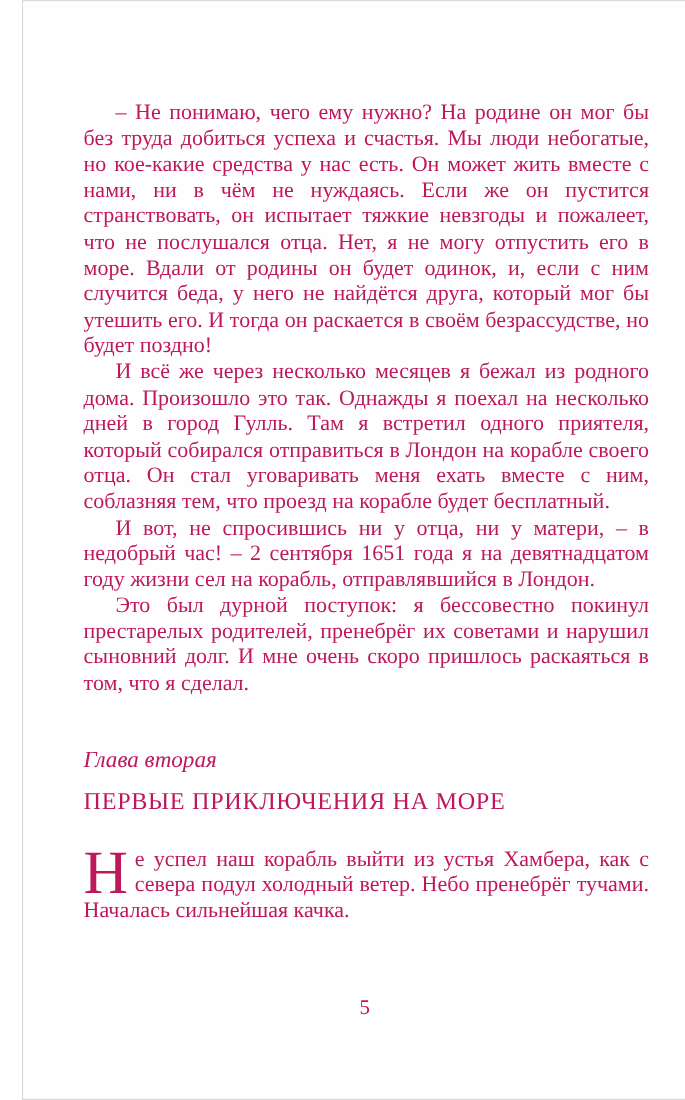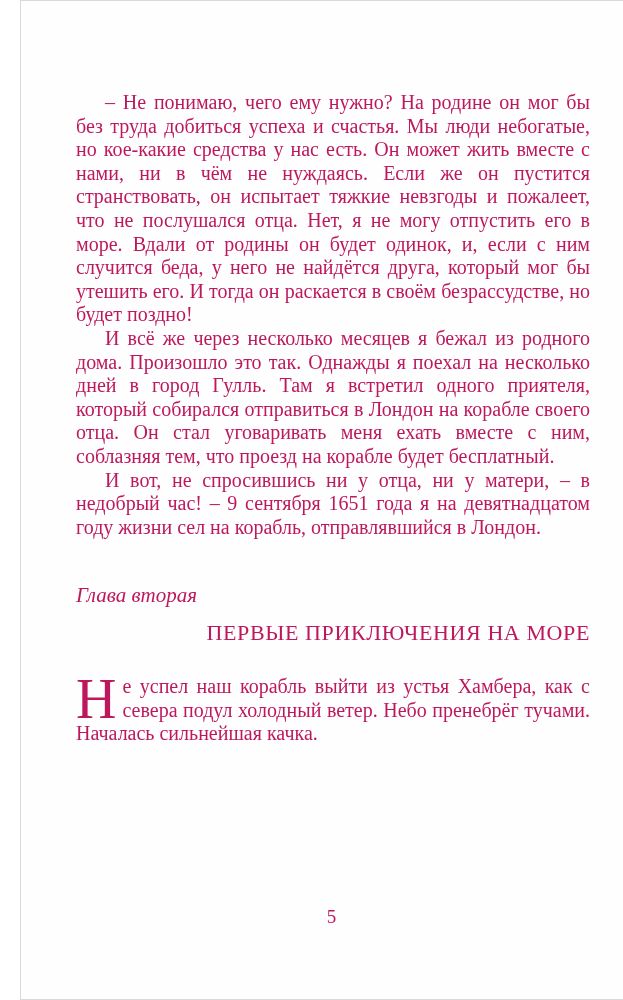--- a/index.html
+++ b/index.html
@@ -38,21 +38,21 @@
   .chapter-label {
     margin-top: 44px !important;
     text-align: left;
     text-indent: 0;
     font-style: italic;
     font-size: 21px;
     line-height: 24px;
   }
   .chapter-title {
     margin-top: 13px !important;
-    text-align: right;
+    text-align: left;
     text-indent: 0;
     font-size: 22px;
     letter-spacing: 0.6px;
     line-height: 26px;
   }
   p.drop-par {
     margin-top: 29px !important;
     text-indent: 0;
   }
   .drop-cap {
@@ -73,22 +73,23 @@
 </head>
 <body>
 
 <div class="book-page">
   <div class="text-block">
 
     <p class="body-par">– Не понимаю, чего ему нужно? На родине он мог бы без труда добиться успеха и счастья. Мы люди небогатые, но кое-какие средства у нас есть. Он может жить вместе с нами, ни в чём не нуждаясь. Если же он пустится странствовать, он испытает тяжкие невзгоды и пожалеет, что не послушался отца. Нет, я не могу отпустить его в море. Вдали от родины он будет одинок, и, если с ним случится беда, у него не найдётся друга, который мог бы утешить его. И тогда он раскается в своём безрассудстве, но будет поздно!</p>
 
     <p class="body-par">И всё же через несколько месяцев я бежал из родного дома. Произошло это так. Однажды я поехал на несколько дней в город Гулль. Там я встретил одного приятеля, который собирался отправиться в Лондон на корабле своего отца. Он стал уговаривать меня ехать вместе с ним, соблазняя тем, что проезд на корабле будет бесплатный.</p>
 
-    <p class="body-par">И вот, не спросившись ни у отца, ни у матери, – в недобрый час! – 9 сентября 1651 года я на девятнадцатом году жизни сел на корабль, отправлявшийся в Лондон.</p>
+    <p class="body-par">И вот, не спросившись ни у отца, ни у матери, – в недобрый час! – 2 сентября 1651 года я на девятнадцатом году жизни сел на корабль, отправлявшийся в Лондон.</p>
 
+    <p class="body-par">Это был дурной поступок: я бессовестно покинул престарелых родителей, пренебрёг их советами и нарушил сыновний долг. И мне очень скоро пришлось раскаяться в том, что я сделал.</p>
 
     <p class="chapter-label">Глава вторая</p>
 
     <p class="chapter-title">ПЕРВЫЕ ПРИКЛЮЧЕНИЯ НА МОРЕ</p>
 
     <p class="drop-par">
       <span class="drop-cap">Н</span><span>е успел наш корабль выйти из устья Хамбера, как с севера подул холодный ветер. Небо пренебрёг тучами. Началась сильнейшая качка.</span>
     </p>
 
 

